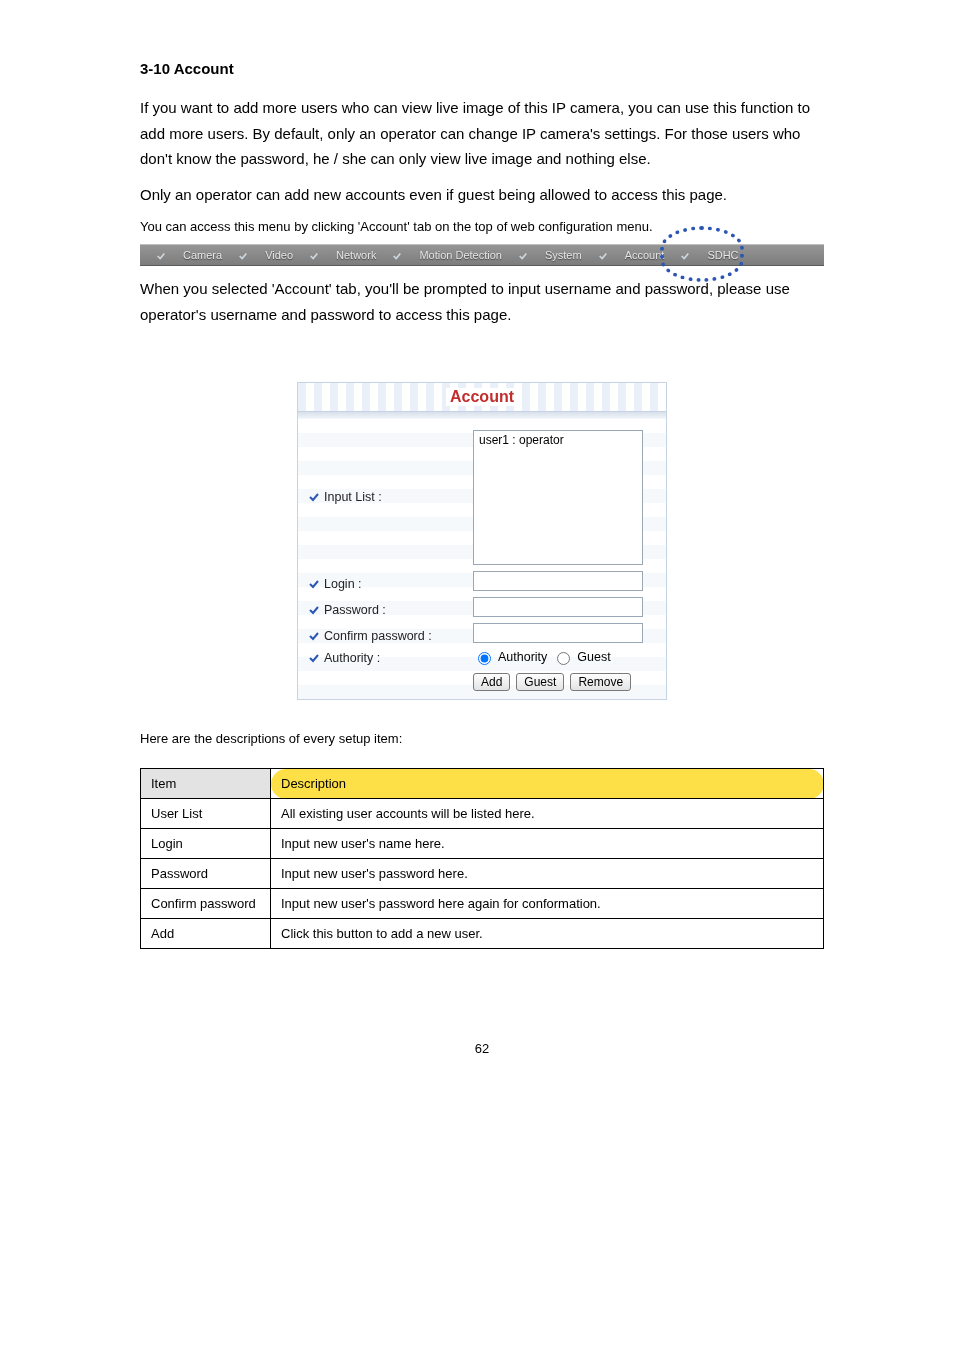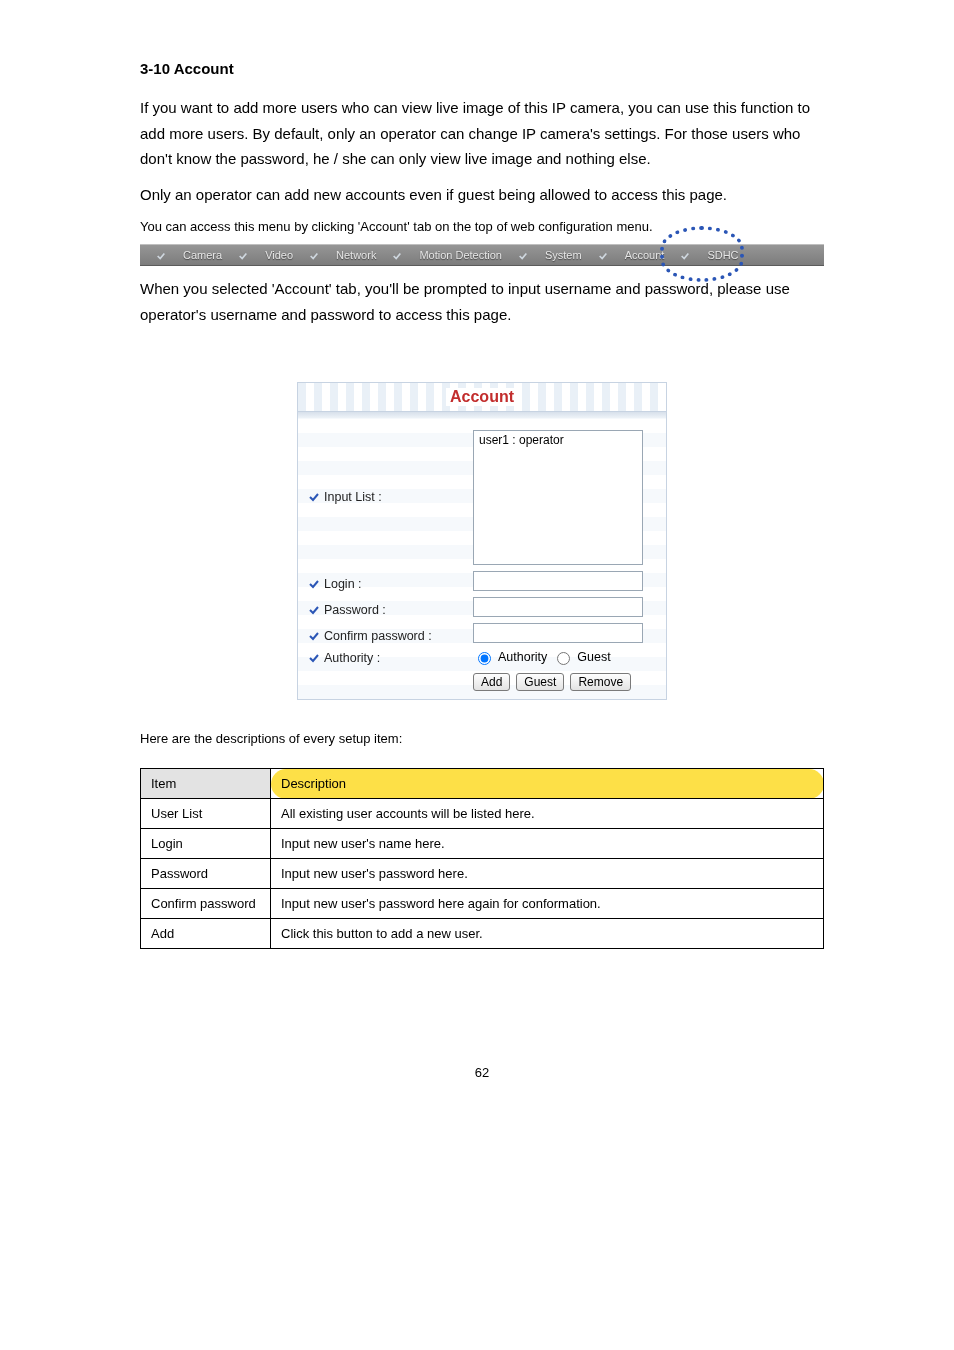--- a/index.html
+++ b/index.html
@@ -148,21 +148,21 @@
     padding: 7px 10px;
     font-size: 13px;
     vertical-align: top;
     text-align: left;
   }
   table.desc th {
     background: #e3e3e3;
     font-weight: normal;
   }
   .footer {
-    text-align:center; margin-top:116px; font-size:13px;
+    text-align:center; margin-top:92px; font-size:13px;
   }
 </style>
 </head>
 <body>
 
 <div class="page">
 
   <div class="section-num">
     <span>3-10</span>
     <span>Account</span>

